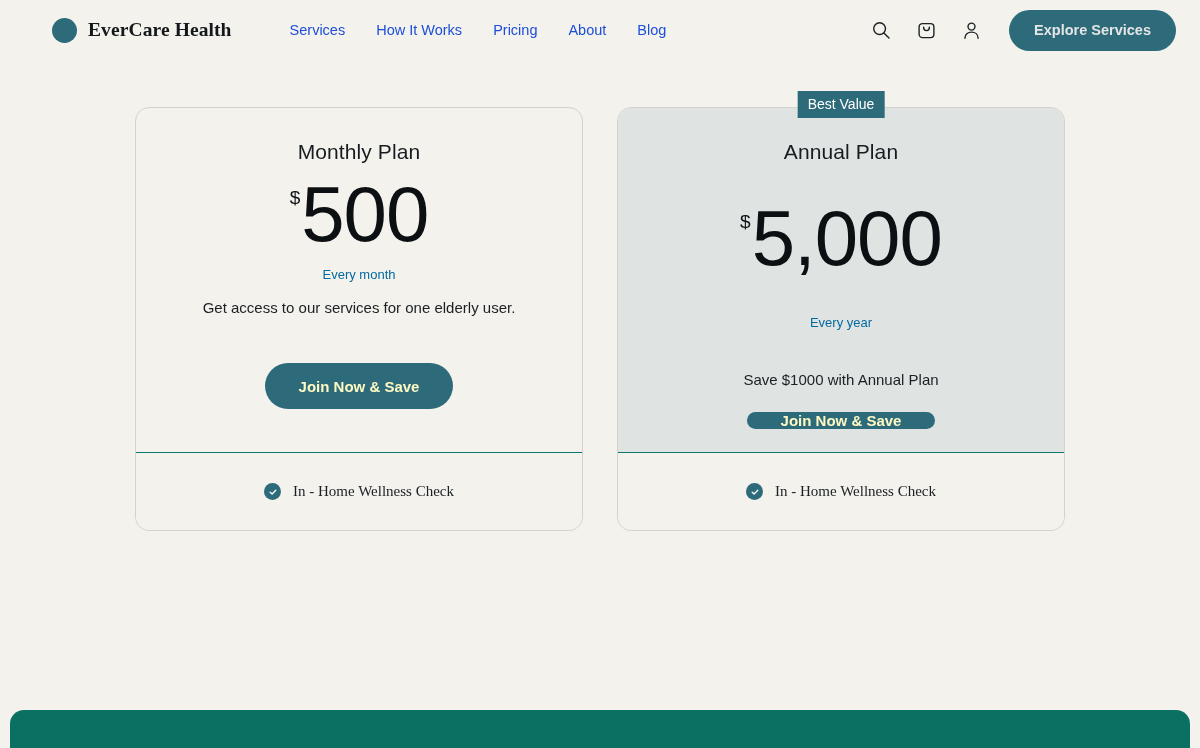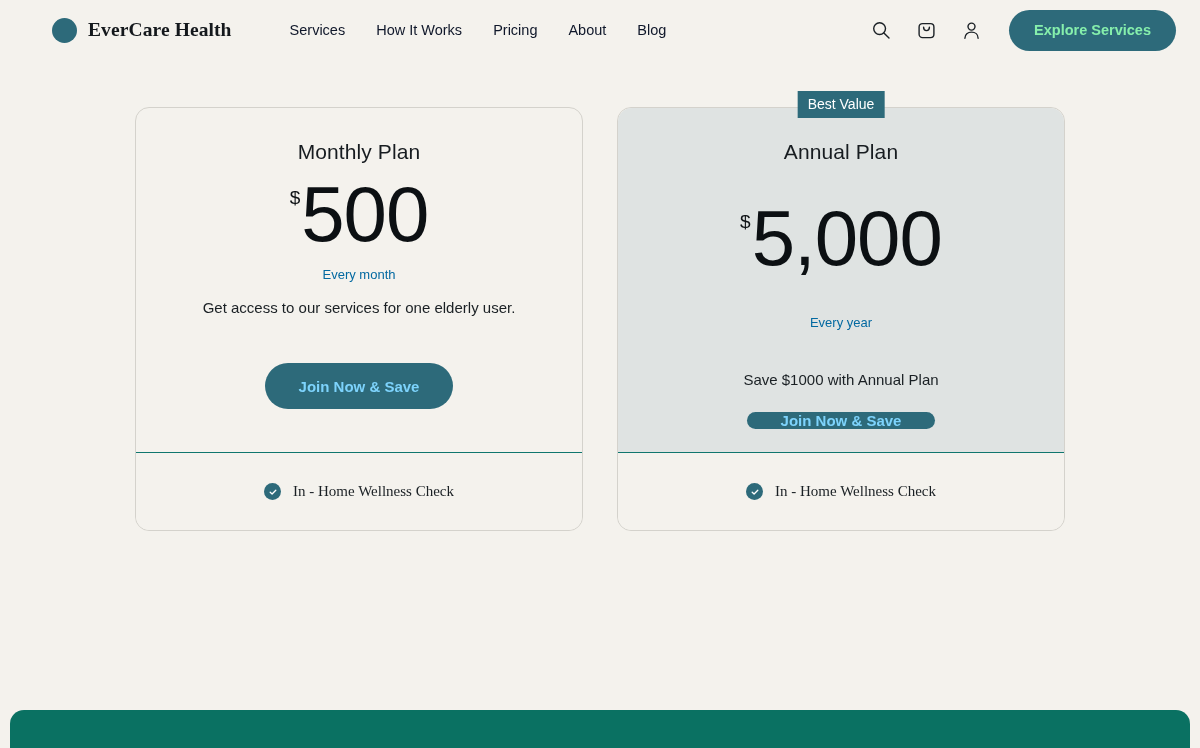--- a/index.html
+++ b/index.html
@@ -50,21 +50,21 @@
 
   .nav {
     display: flex;
     align-items: center;
     gap: 31px;
     margin-left: 58px;
   }
 
   .nav-link {
     font-size: 14.5px;
-    color: #0f172a;
+    color: #1d4ed8;
     white-space: nowrap;
     cursor: pointer;
   }
 
   .header-right {
     margin-left: auto;
     display: flex;
     align-items: center;
     gap: 21px;
   }
@@ -77,21 +77,21 @@
     justify-content: center;
     cursor: pointer;
     color: #1b2126;
   }
 
   .cta-pill {
     height: 41px;
     padding: 0 25px;
     border-radius: 21px;
     background: #2d6a7a;
-    color: #86efac;
+    color: #e5e5e5;
     font-size: 14.5px;
     font-weight: 700;
     display: flex;
     align-items: center;
     justify-content: center;
     cursor: pointer;
     border: none;
     white-space: nowrap;
     margin-left: 5px;
     font-family: "Liberation Sans", sans-serif;
@@ -196,21 +196,21 @@
   }
 
   .plan-cta {
     margin-top: auto;
     margin-bottom: 43px;
     height: 46px;
     padding: 0 34px;
     border: none;
     border-radius: 23px;
     background: #2d6a7a;
-    color: #7dd3fc;
+    color: #fef9c3;
     font-size: 15px;
     font-weight: 700;
     cursor: pointer;
     white-space: nowrap;
     font-family: "Liberation Sans", sans-serif;
   }
 
   .plan-features {
     border-top: 1px solid #0f766e;
     border-radius: 0 0 14px 14px;

